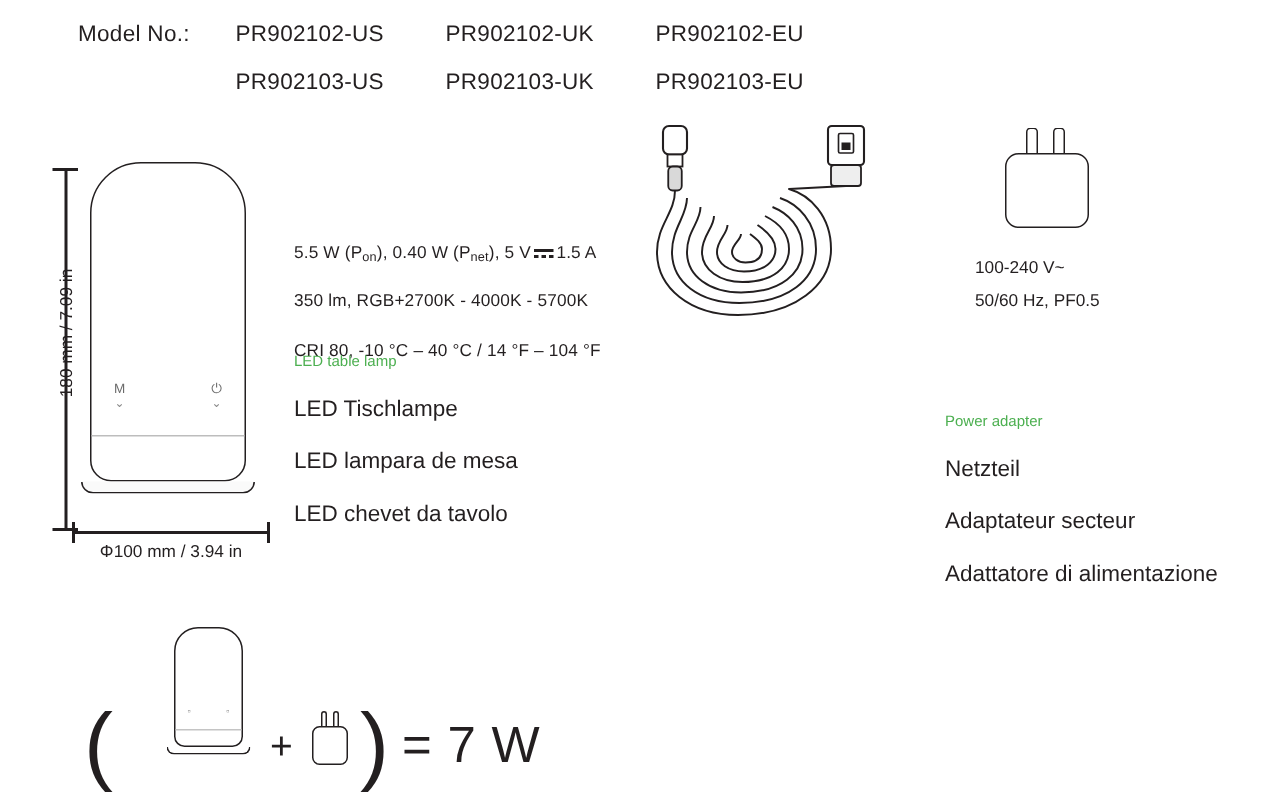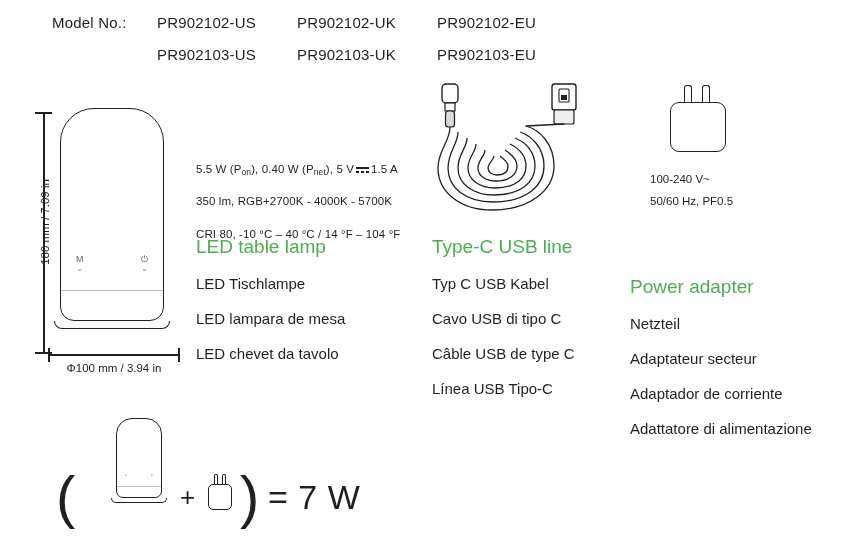--- a/index.html
+++ b/index.html
@@ -224,21 +224,21 @@
 
   
   .col {
     position: absolute;
     top: 236px;
   }
   .col.c1 { left: 196px; width: 230px; }
   .col.c2 { left: 432px; width: 190px; }
   .col.c3 { left: 630px; width: 220px; margin-top: 40px; }
   .col .title {
-    font-size: 19px;
+    font-size: 10px;
     color: #4caf50;
     line-height: 1.2;
     margin-bottom: 16px;
     white-space: nowrap;
   }
   .col .name {
     font-size: 15px;
     line-height: 1.2;
     margin-bottom: 17px;
     white-space: nowrap;
@@ -511,33 +511,25 @@
     <div class="line">50/60 Hz,   PF0.5</div>
   </div>
 
   <div class="col c1">
     <div class="title">LED table lamp</div>
     <div class="name">LED Tischlampe</div>
     <div class="name">LED lampara de mesa</div>
     <div class="name">LED chevet da tavolo</div>
   </div>
 
-  <div class="col c2">
-    <div class="title">Type-C USB line</div>
-    <div class="name">Typ C USB Kabel</div>
-    <div class="name">Cavo USB di tipo C</div>
-    <div class="name">Câble USB de type C</div>
-    <div class="name">Línea USB Tipo-C</div>
-  </div>
 
   <div class="col c3">
     <div class="title">Power adapter</div>
     <div class="name">Netzteil</div>
     <div class="name">Adaptateur secteur</div>
-    <div class="name">Adaptador de corriente</div>
     <div class="name">Adattatore di alimentazione</div>
   </div>
 
   <div class="equation">
     <div class="paren open">(</div>
 
     <div class="mini-lamp">
       <div class="mbody"></div>
       <div class="mseam"></div>
       <div class="mbase"></div>

